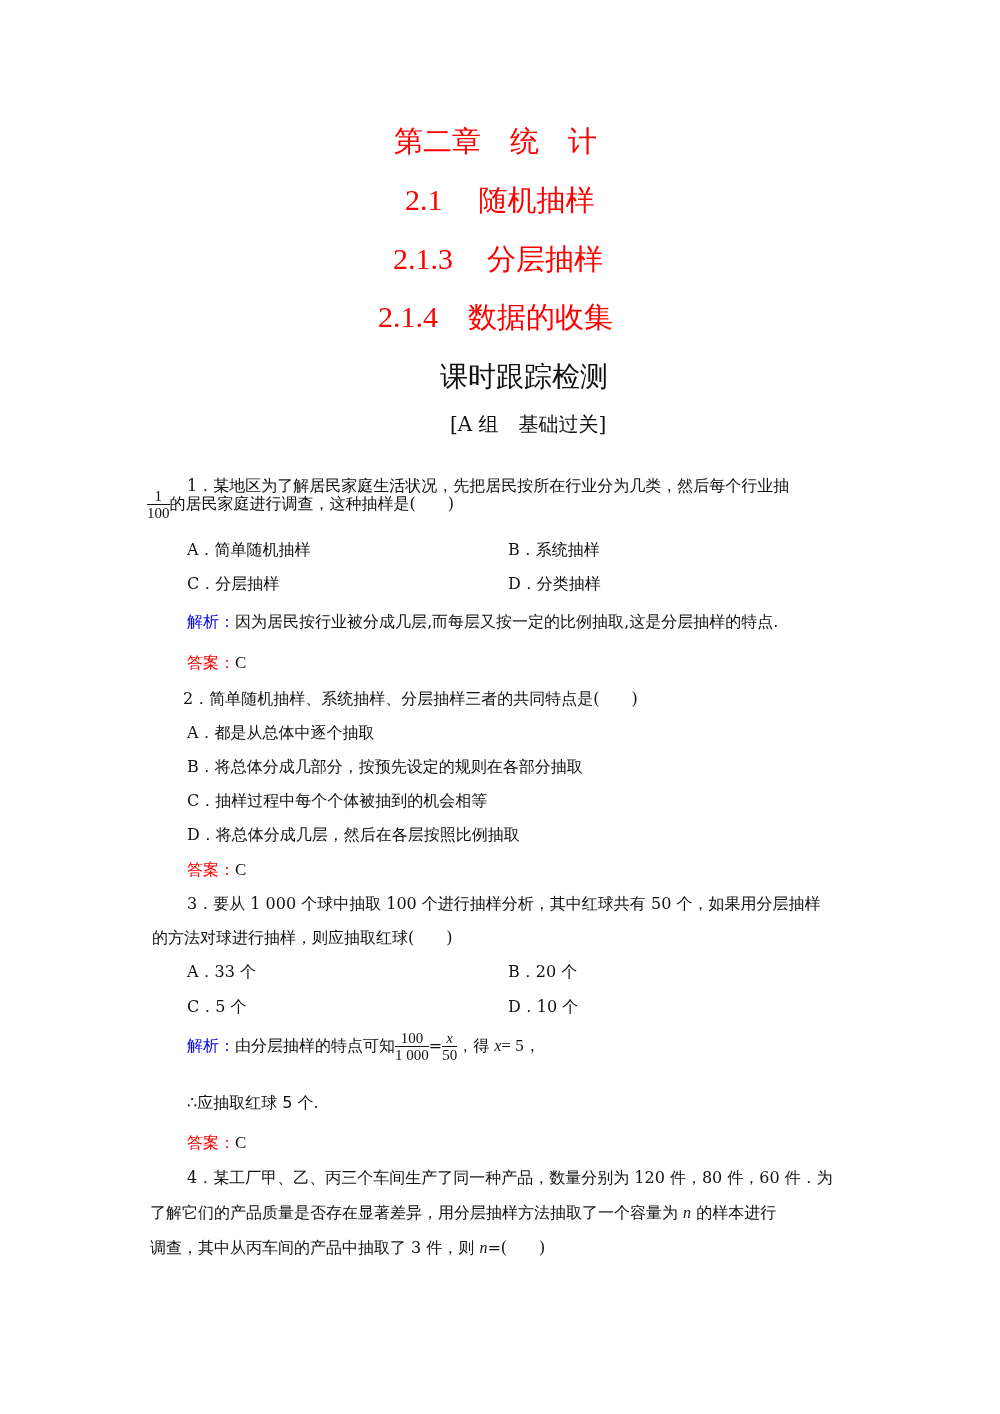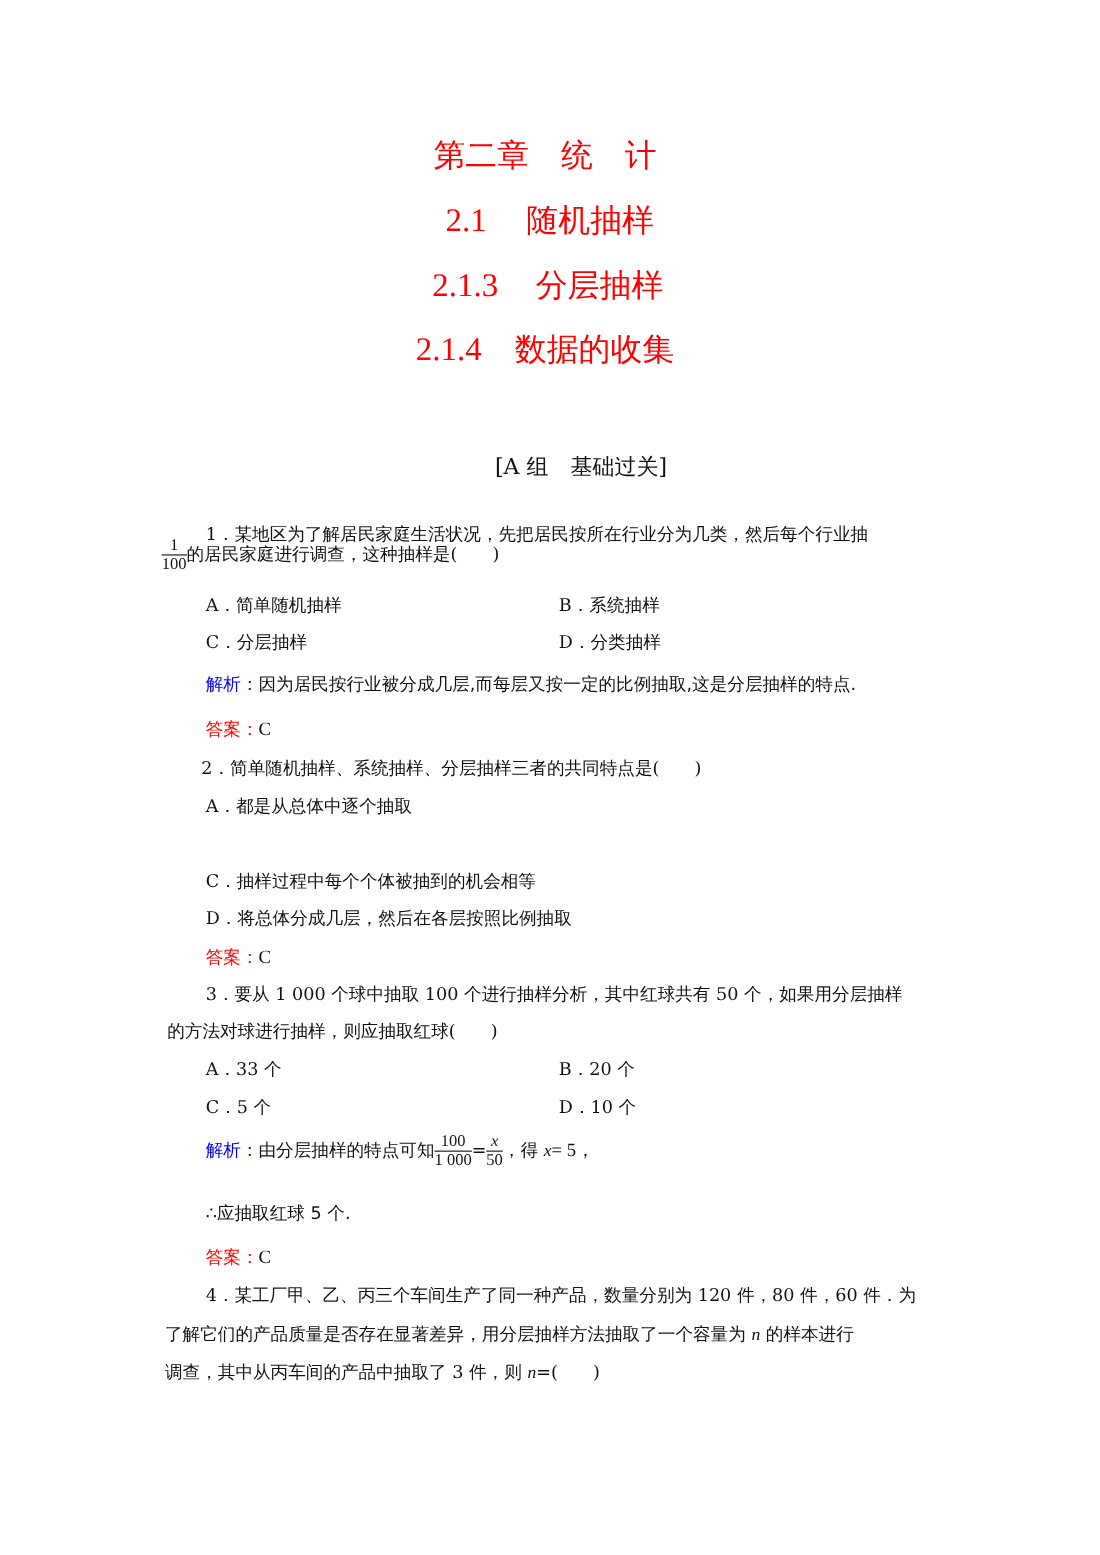--- a/index.html
+++ b/index.html
@@ -31,39 +31,41 @@
   </div>
   <div class="abs h-red" style="left:405px;top:181px;text-align:center;">
     <span class="num">2.1</span><span style="display:inline-block;width:36px;"></span><span>随机抽样</span>
   </div>
   <div class="abs h-red" style="left:393px;top:240px;">
     <span class="num">2.1.3</span><span style="display:inline-block;width:34px;"></span><span>分层抽样</span>
   </div>
   <div class="abs h-red" style="left:378px;top:298px;">
     <span class="num">2.1.4</span><span style="display:inline-block;width:30px;"></span><span>数据的收集</span>
   </div>
+  <div class="abs h-black" style="left:440px;top:358px;">课时跟踪检测</div>
   <div class="abs t" style="left:450px;top:411px;font-size:20px;">[A 组　基础过关]</div>
 
   <div class="abs t" style="left:187px;top:452px;margin-top:24px;">1．某地区为了解居民家庭生活状况，先把居民按所在行业分为几类，然后每个行业抽</div>
   <div class="abs t" style="left:147px;top:488px;">
     <span class="frac"><span class="n">1</span><span class="d">100</span></span><span>的居民家庭进行调查，这种抽样是(　　)</span>
   </div>
   <div class="abs t" style="left:187px;top:540px;">A．简单随机抽样</div>
   <div class="abs t" style="left:508px;top:540px;">B．系统抽样</div>
   <div class="abs t" style="left:187px;top:574px;">C．分层抽样</div>
   <div class="abs t" style="left:508px;top:574px;">D．分类抽样</div>
   <div class="abs sans" style="left:187px;top:612px;">
     <span class="blue">解析：</span><span>因为居民按行业被分成几层,而每层又按一定的比例抽取,这是分层抽样的特点.</span>
   </div>
   <div class="abs sans" style="left:187px;top:653px;">
     <span class="red">答案：</span><span class="lat">C</span>
   </div>
 
   <div class="abs t" style="left:183px;top:689px;">2．简单随机抽样、系统抽样、分层抽样三者的共同特点是(　　)</div>
   <div class="abs t" style="left:187px;top:723px;">A．都是从总体中逐个抽取</div>
+  <div class="abs t" style="left:187px;top:757px;">B．将总体分成几部分，按预先设定的规则在各部分抽取</div>
   <div class="abs t" style="left:187px;top:791px;">C．抽样过程中每个个体被抽到的机会相等</div>
   <div class="abs t" style="left:187px;top:825px;">D．将总体分成几层，然后在各层按照比例抽取</div>
   <div class="abs sans" style="left:187px;top:860px;">
     <span class="red">答案：</span><span class="lat">C</span>
   </div>
 
   <div class="abs t" style="left:187px;top:894px;">3．要从 1 000 个球中抽取 100 个进行抽样分析，其中红球共有 50 个，如果用分层抽样</div>
   <div class="abs t" style="left:152px;top:928px;">的方法对球进行抽样，则应抽取红球(　　)</div>
   <div class="abs t" style="left:187px;top:962px;">A．33 个</div>
   <div class="abs t" style="left:508px;top:962px;">B．20 个</div>

